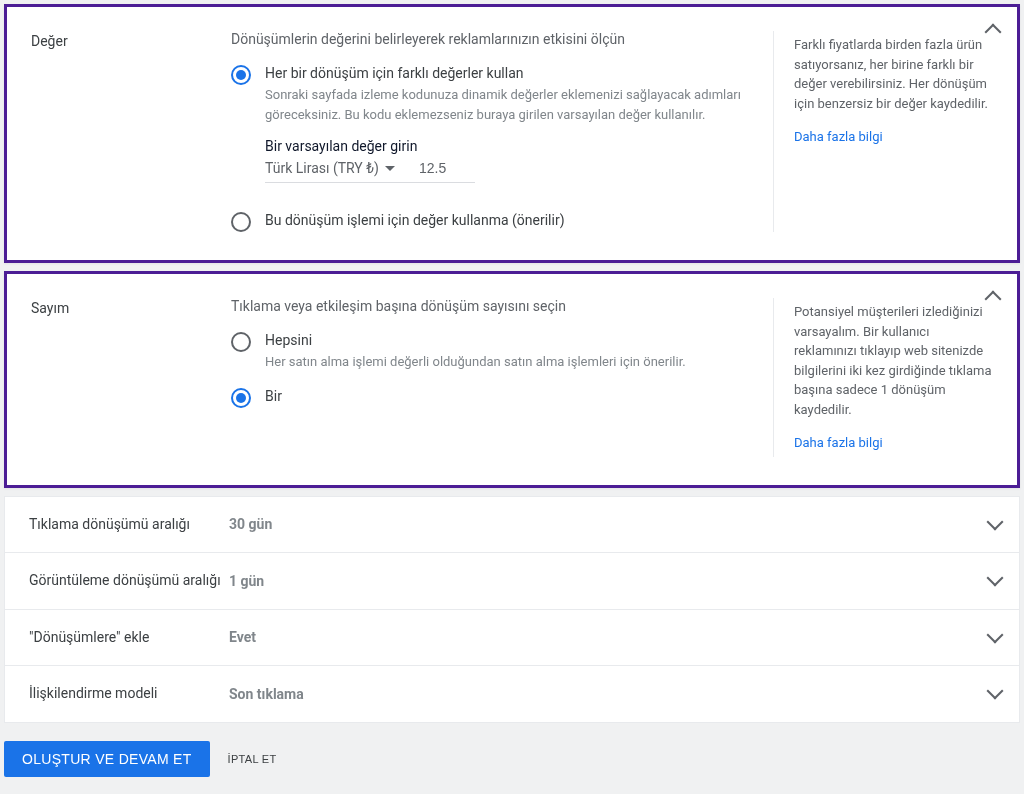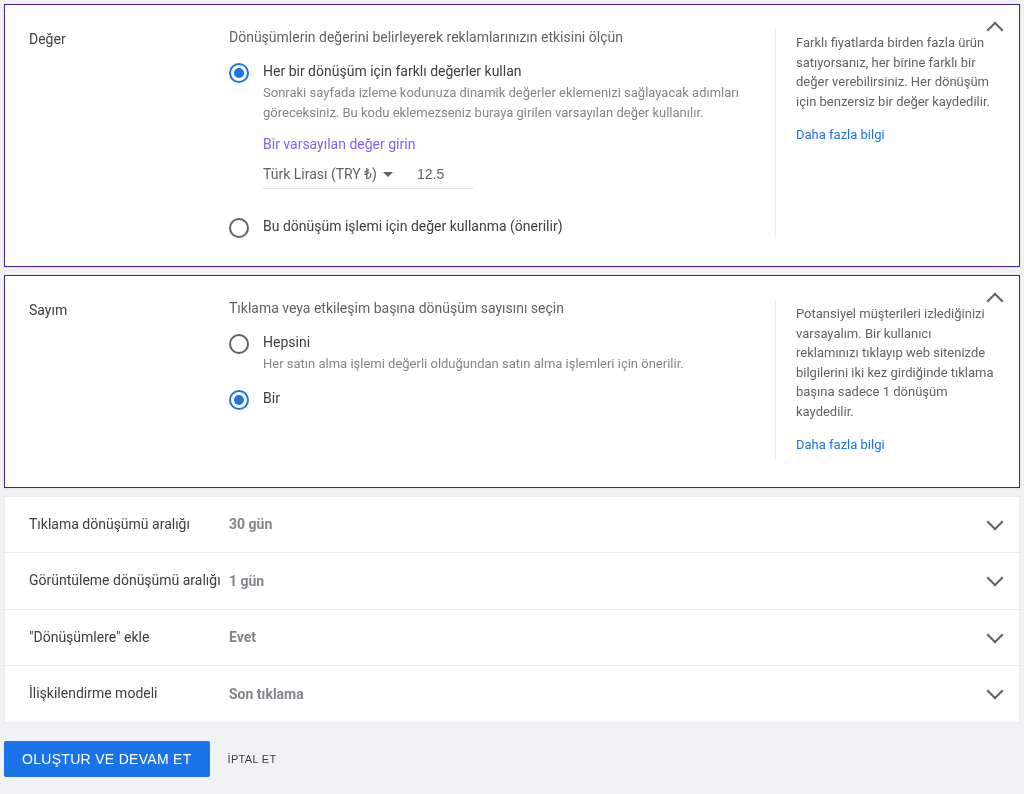--- a/index.html
+++ b/index.html
@@ -6,21 +6,21 @@
   body {
     font-family: Roboto, Arial, sans-serif;
     background: #f0f1f2;
     font-size: 14px;
     color: #3c4043;
     width: 1024px;
   }
   .card {
     background: #fff;
     margin: 4px 4px 8px 4px;
-    border: 1px solid #4c1d95;
+    border: 3px solid #4c1d95;
     box-shadow: 0 1px 2px rgba(60,64,67,0.08);
   }
   .card .card-inner {
     display: flex;
     padding: 24px 24px 28px 24px;
     position: relative;
   }
   .section-label {
     width: 200px;
     flex-shrink: 0;
@@ -59,21 +59,21 @@
     content:"";
     position:absolute;
     width:10px;height:10px;
     background:#1a73e8;
     border-radius:50%;
     top:3px;left:3px;
   }
   .radio-content { flex:1; }
   .radio-label { color:#3c4043; font-size:14px; }
   .radio-sub { color:#80868b; font-size:13px; margin-top:4px; line-height:1.5; }
-  .default-label { color:#8b5cf6; font-size:14px; margin-top:14px; margin-bottom:8px; }
+  .default-label { color:#0f172a; font-size:14px; margin-top:14px; }
   .currency-row { display:flex; align-items:center; }
   .currency-select {
     border-bottom:1px solid #dadce0;
     padding: 6px 0;
     color:#5f6368;
     font-size:14px;
     display:flex;
     align-items:center;
     gap:6px;
     min-width:150px;

